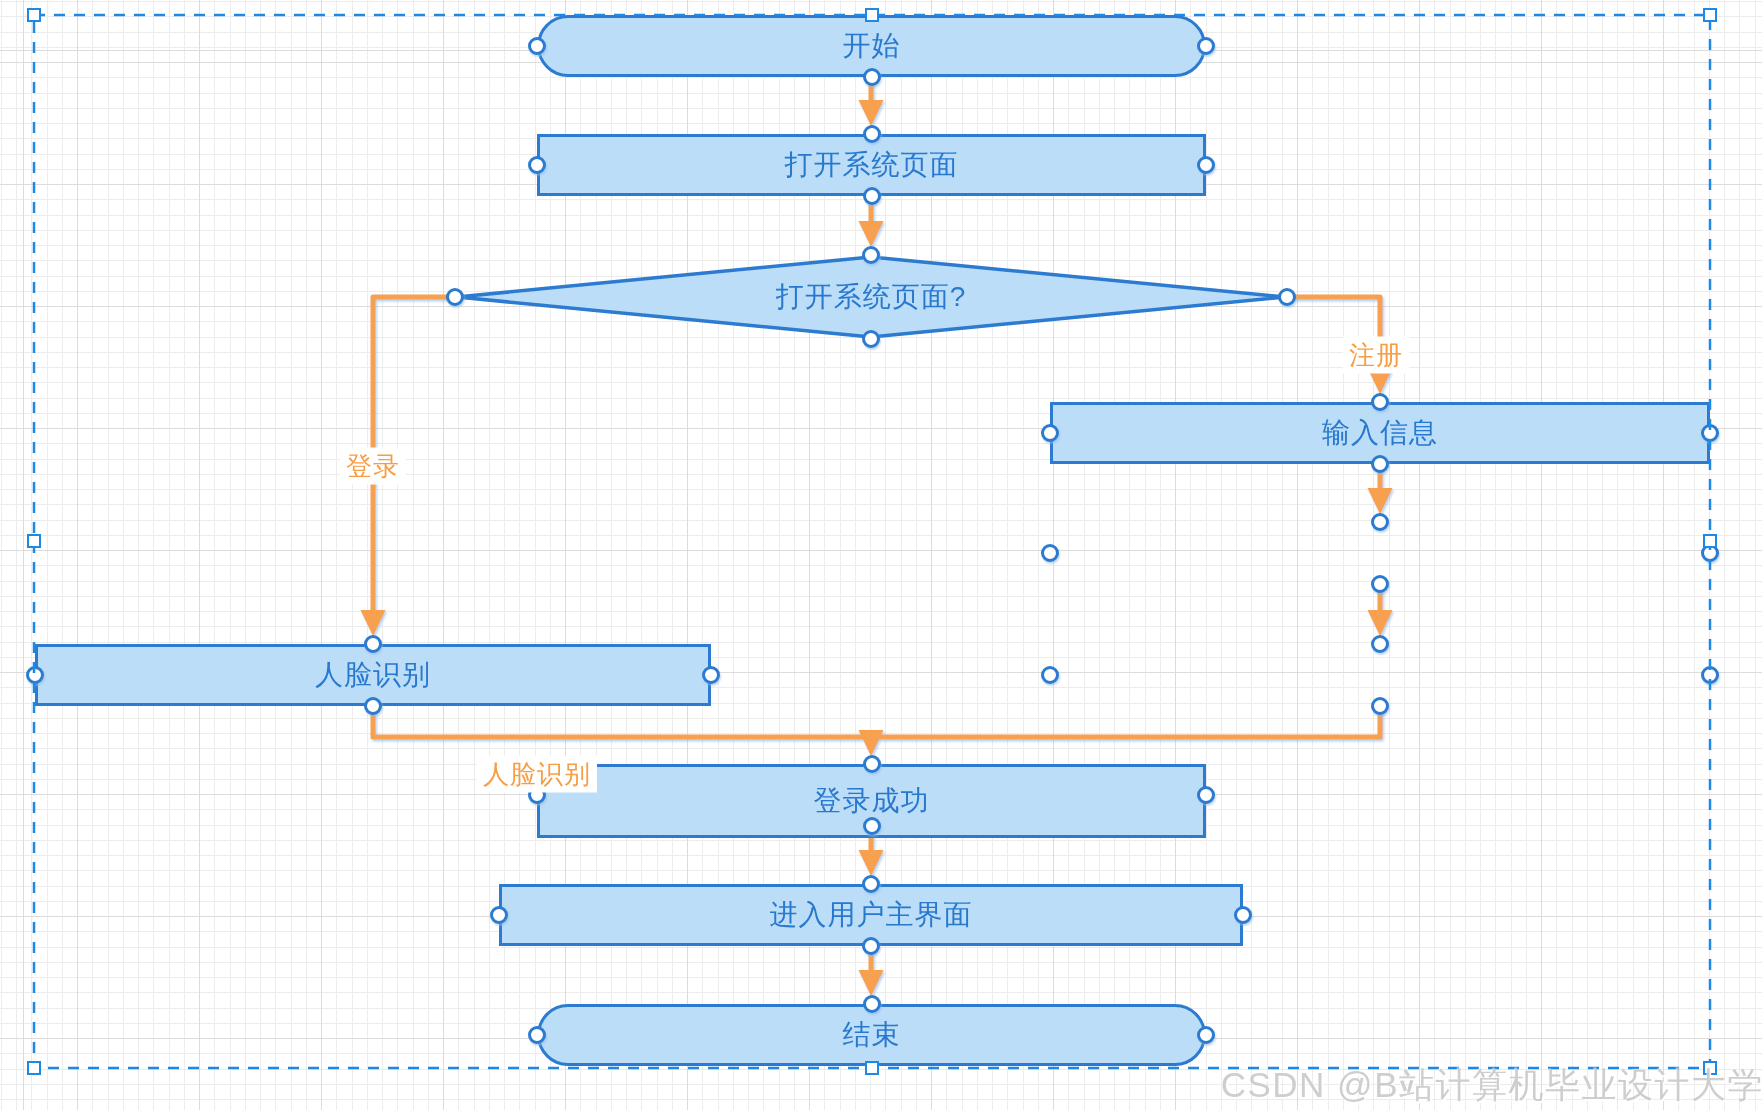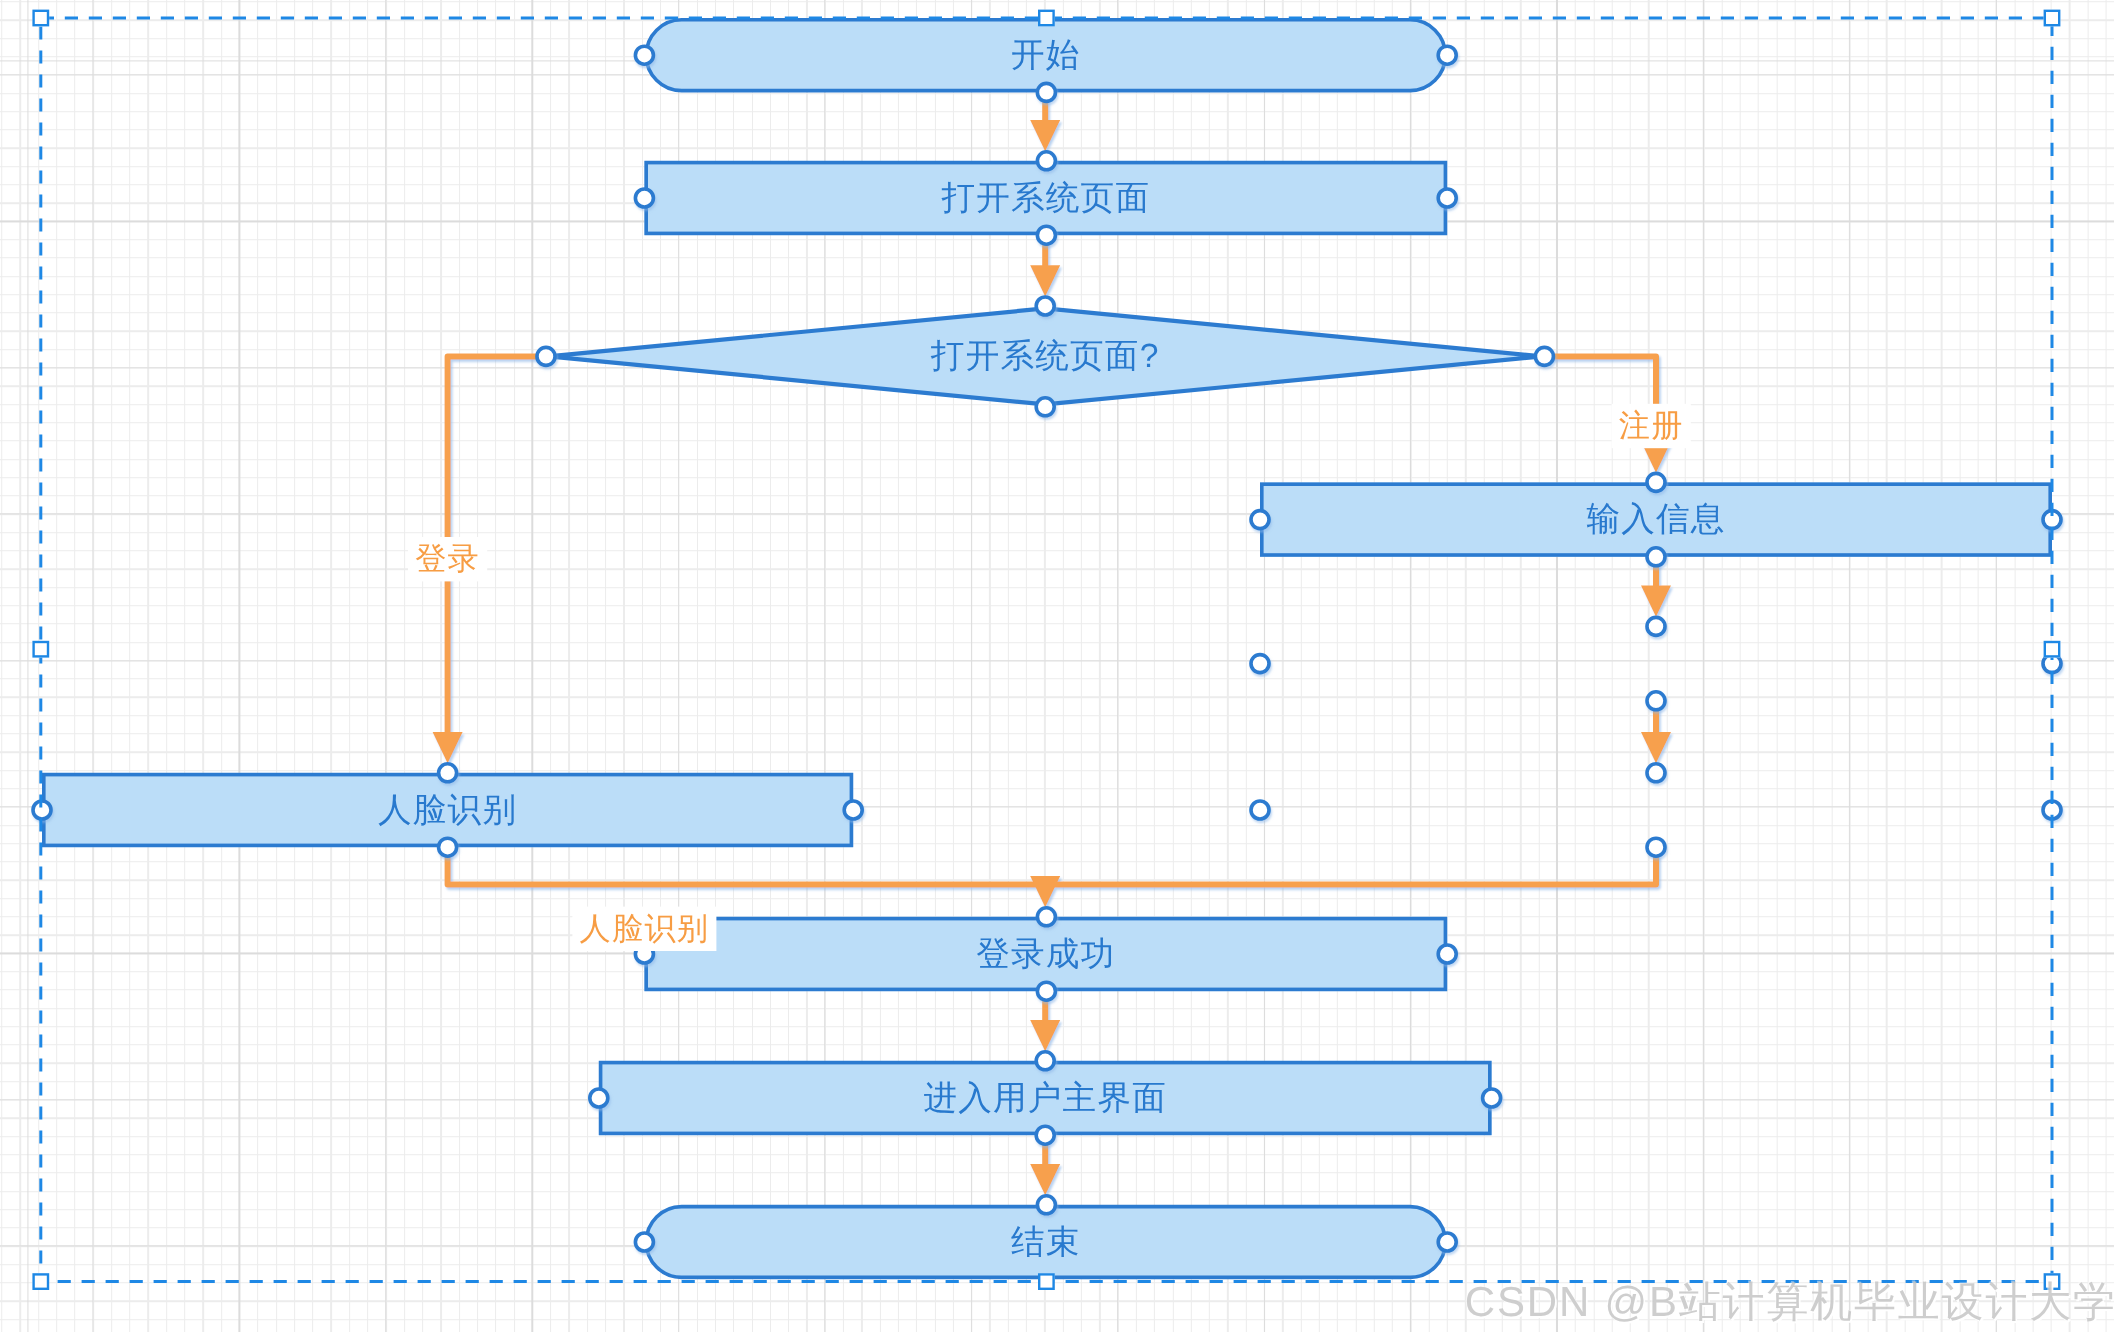--- a/index.html
+++ b/index.html
@@ -148,21 +148,21 @@
     <div class="port" style="left: 1701px; top: 666px;"></div>
     <div class="port" style="left: 1371px; top: 635px;"></div>
     <div class="port" style="left: 1371px; top: 697px;"></div>
     <div class="node rect" style="left: 35px; top: 644px; width: 676px; height: 62px;">
       <span class="lbl">人脸识别</span>
     </div>
     <div class="port" style="left: 26px; top: 666px;"></div>
     <div class="port" style="left: 702px; top: 666px;"></div>
     <div class="port" style="left: 364px; top: 635px;"></div>
     <div class="port" style="left: 364px; top: 697px;"></div>
-    <div class="node rect" style="left: 537px; top: 764px; width: 669px; height: 62px;">
+    <div class="node rect" style="left: 537px; top: 764px; width: 669px; height: 74px;">
       <span class="lbl">登录成功</span>
     </div>
     <div class="port" style="left: 528px; top: 786px;"></div>
     <div class="port" style="left: 1197px; top: 786px;"></div>
     <div class="port" style="left: 862.5px; top: 755px;"></div>
     <div class="port" style="left: 862.5px; top: 817px;"></div>
     <div class="node rect" style="left: 499px; top: 884px; width: 744px; height: 62px;">
       <span class="lbl">进入用户主界面</span>
     </div>
     <div class="port" style="left: 490px; top: 906px;"></div>

